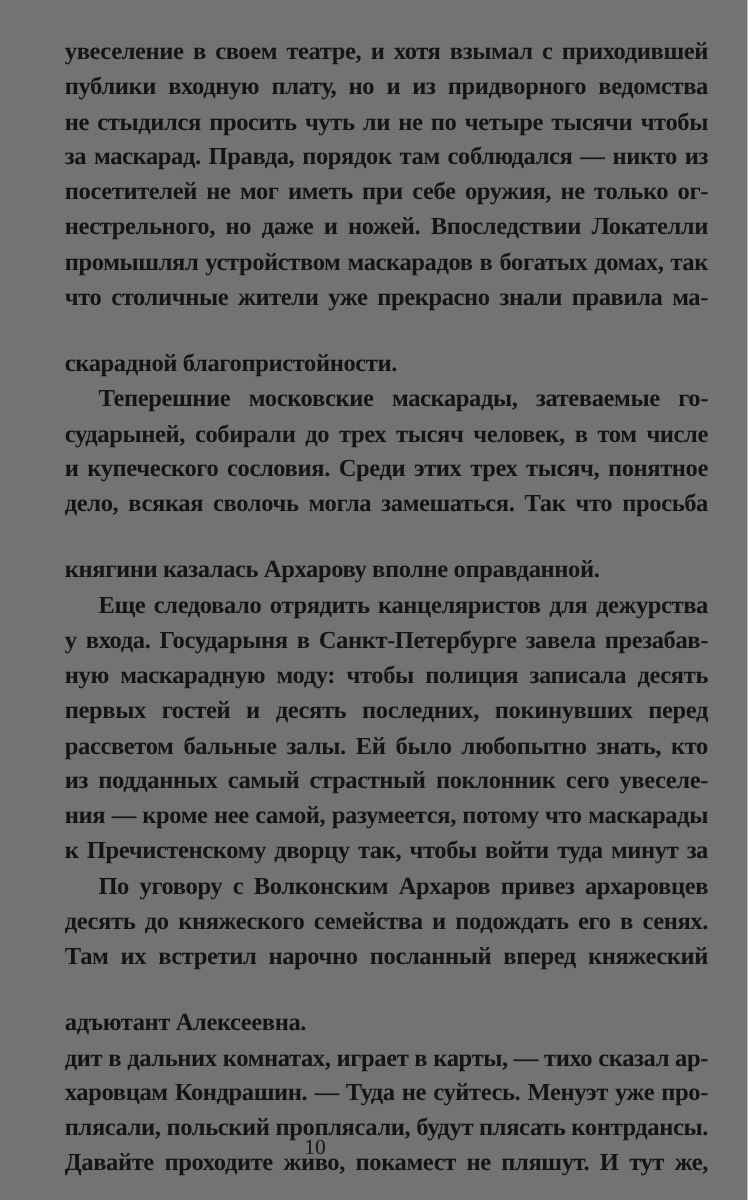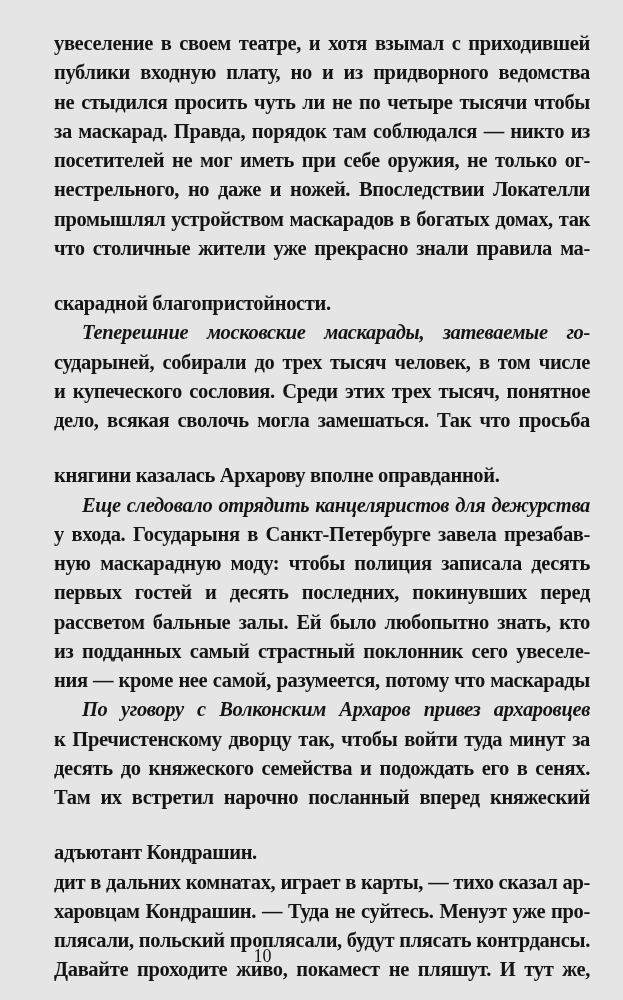--- a/index.html
+++ b/index.html
@@ -12,21 +12,21 @@
       height: 1000px;
       position: relative;
       overflow: hidden;
     }
     .page {
       position: absolute;
       left: 0;
       top: 0;
       width: 623px;
       height: 1000px;
-      background: #e5e5e5;
+      background: #737373;
     }
     .text-block {
       position: absolute;
       left: 54px;
       top: 29px;
       width: 536px;
       font-family: "Liberation Serif", "DejaVu Serif", serif;
       font-weight: bold;
       font-size: 20.5px;
       line-height: 29.25px;
@@ -40,21 +40,20 @@
       text-align: justify;
       text-align-last: justify;
       overflow: visible;
     }
     .line.last {
       text-align-last: left;
       margin-top: 26px;
     }
     .line.indent {
       padding-left: 28px;
-      font-style: italic;
     }
     .page-number {
       position: absolute;
       left: 0;
       width: 525px;
       top: 946px;
       text-align: center;
       font-family: "Liberation Serif", "DejaVu Serif", serif;
       font-size: 18px;
       color: #141414;
@@ -90,25 +89,25 @@
       <span class="line indent">Еще следовало отрядить канцеляристов для дежурства</span>
       <span class="line">у входа. Государыня в Санкт-Петербурге завела презабав-</span>
       <span class="line">ную маскарадную моду: чтобы полиция записала десять</span>
       <span class="line">первых гостей и десять последних, покинувших перед</span>
       <span class="line">рассветом бальные залы. Ей было любопытно знать, кто</span>
       <span class="line">из подданных самый страстный поклонник сего увеселе-</span>
       <span class="line">ния — кроме нее самой, разумеется, потому что маскарады</span>
     </div>
 
     <div>
+      <span class="line">к Пречистенскому дворцу так, чтобы войти туда минут за</span>
       <span class="line indent">По уговору с Волконским Архаров привез архаровцев</span>
-      <span class="line">к Пречистенскому дворцу так, чтобы войти туда минут за</span>
       <span class="line">десять до княжеского семейства и подождать его в сенях.</span>
       <span class="line">Там их встретил нарочно посланный вперед княжеский</span>
-      <span class="line last">адъютант Кондрашин.</span>
+      <span class="line last">адъютант Алексеевна.</span>
     </div>
 
     <div>
       <span class="line">дит в дальних комнатах, играет в карты, — тихо сказал ар-</span>
       <span class="line">харовцам Кондрашин. — Туда не суйтесь. Менуэт уже про-</span>
       <span class="line">плясали, польский проплясали, будут плясать контрдансы.</span>
       <span class="line">Давайте проходите живо, покамест не пляшут. И тут же,</span>
       <span class="line last">у дверей, ожидайте...</span>
     </div>
 

